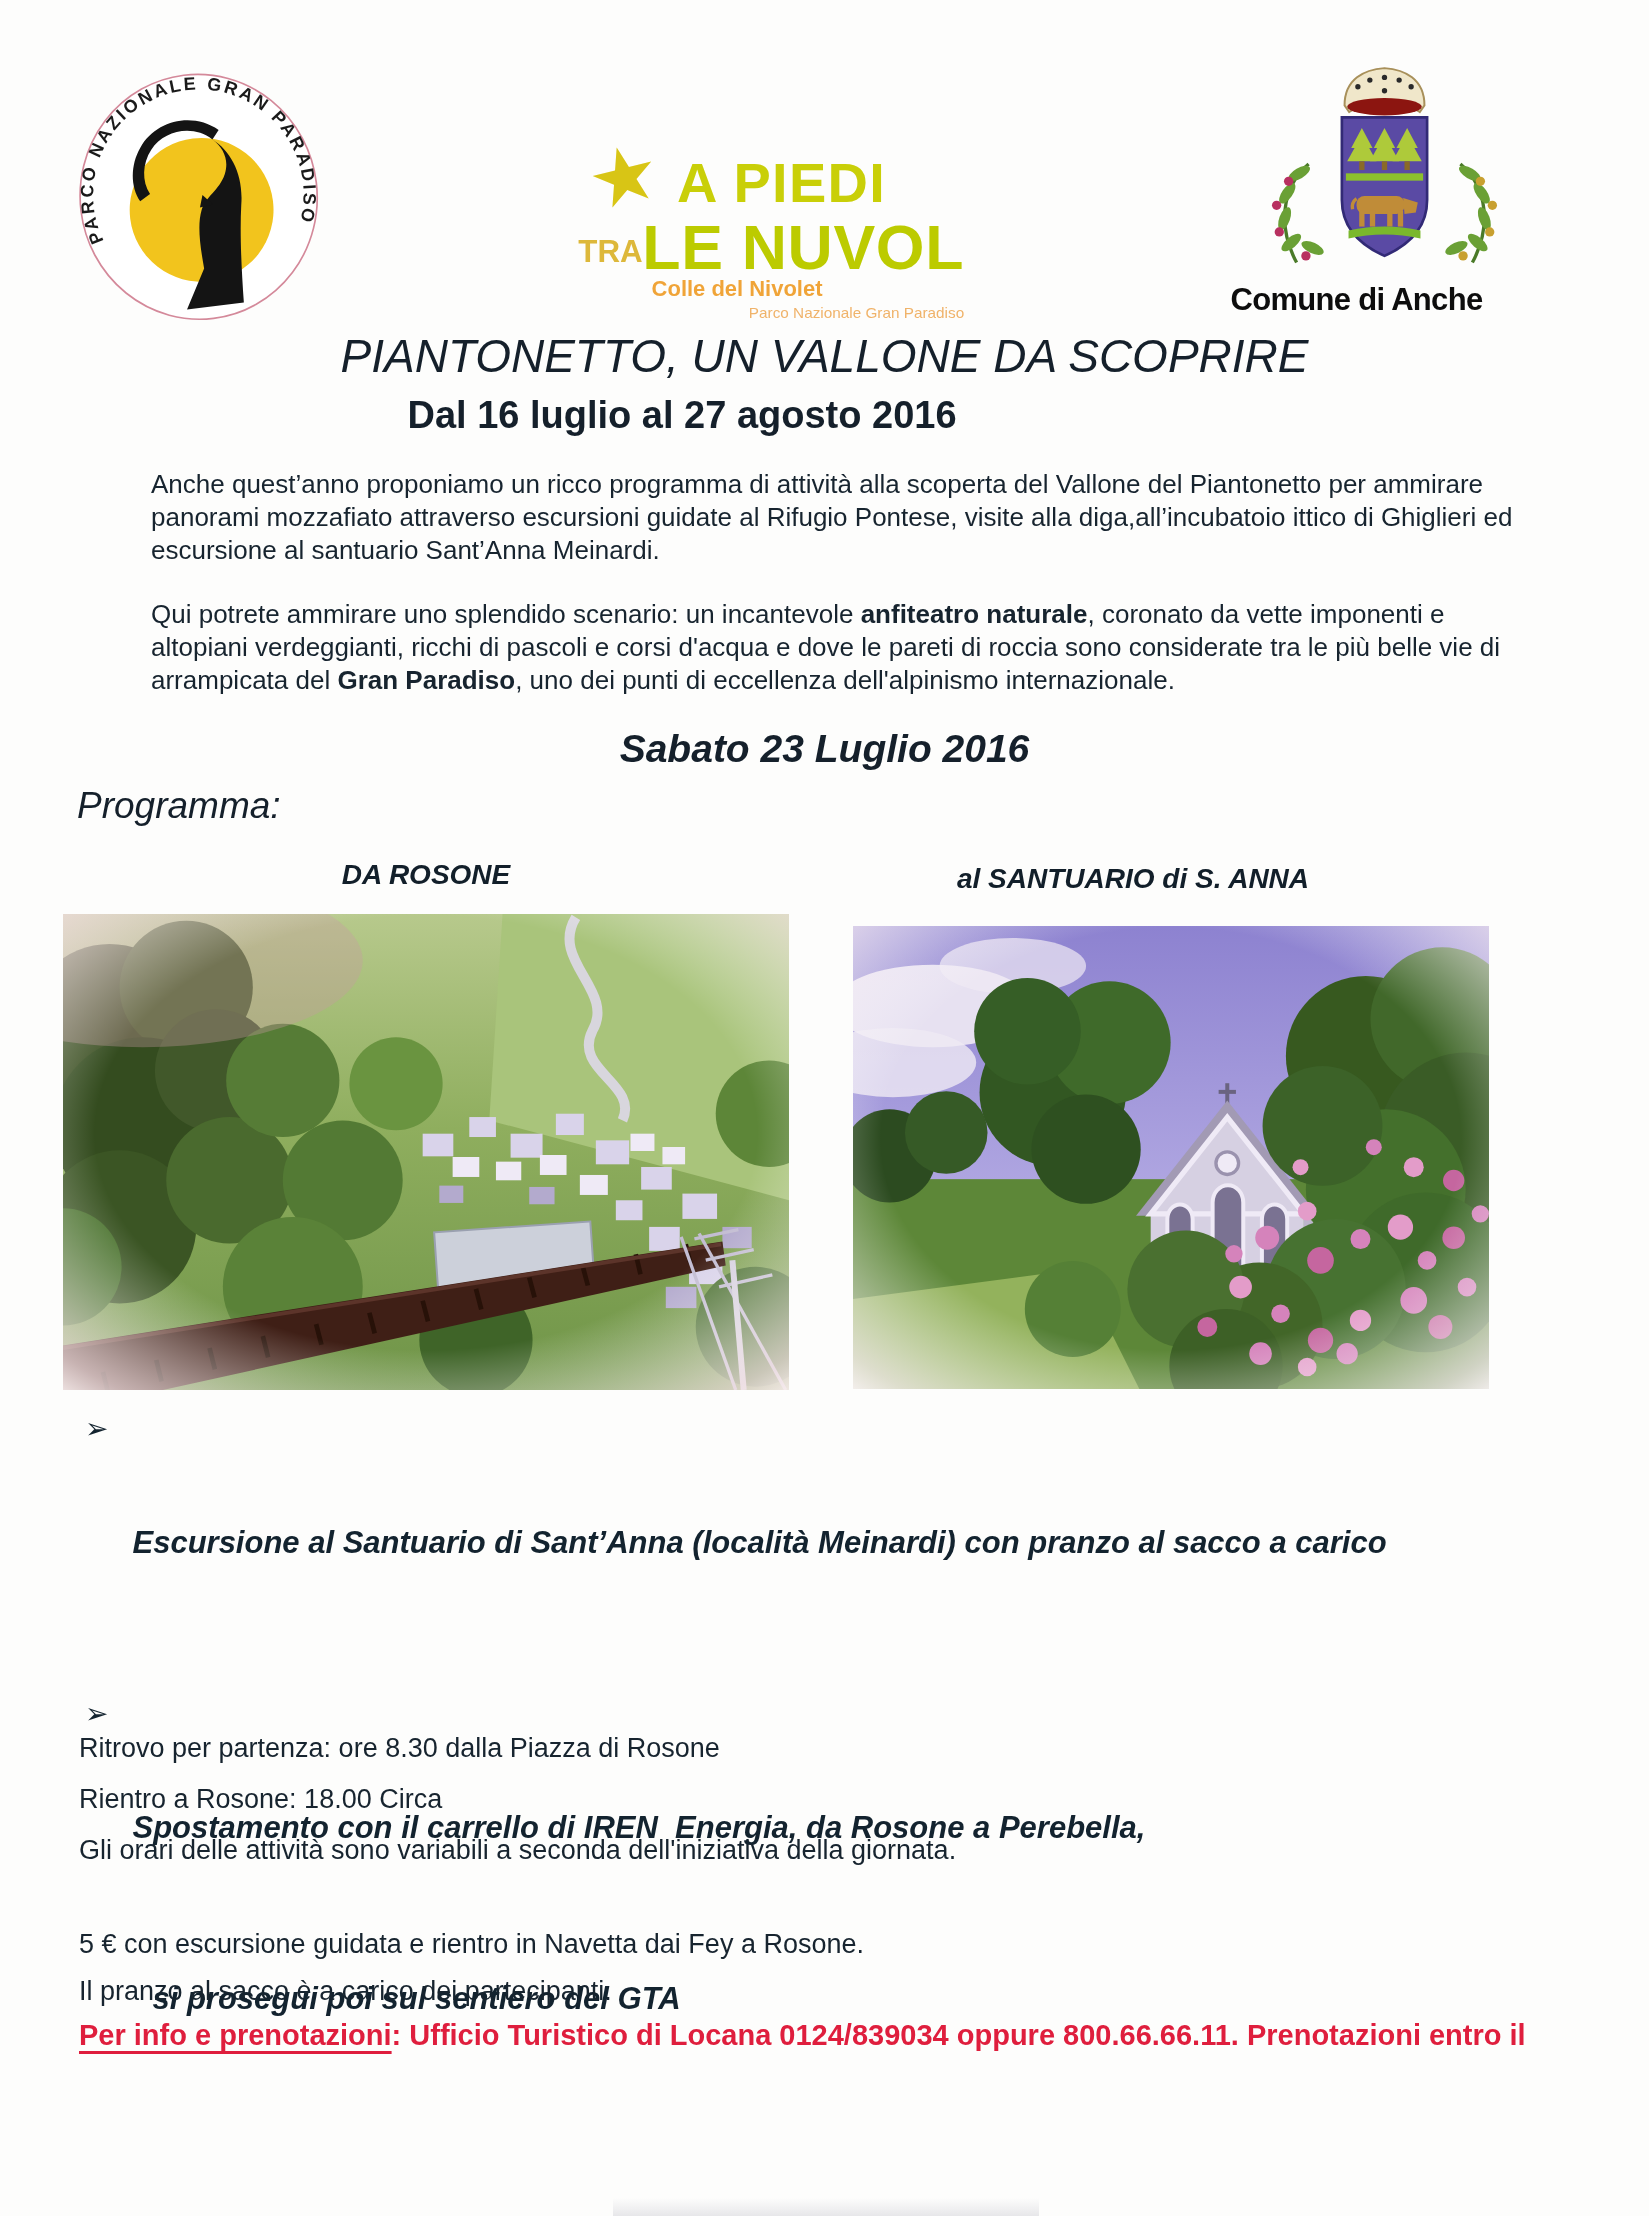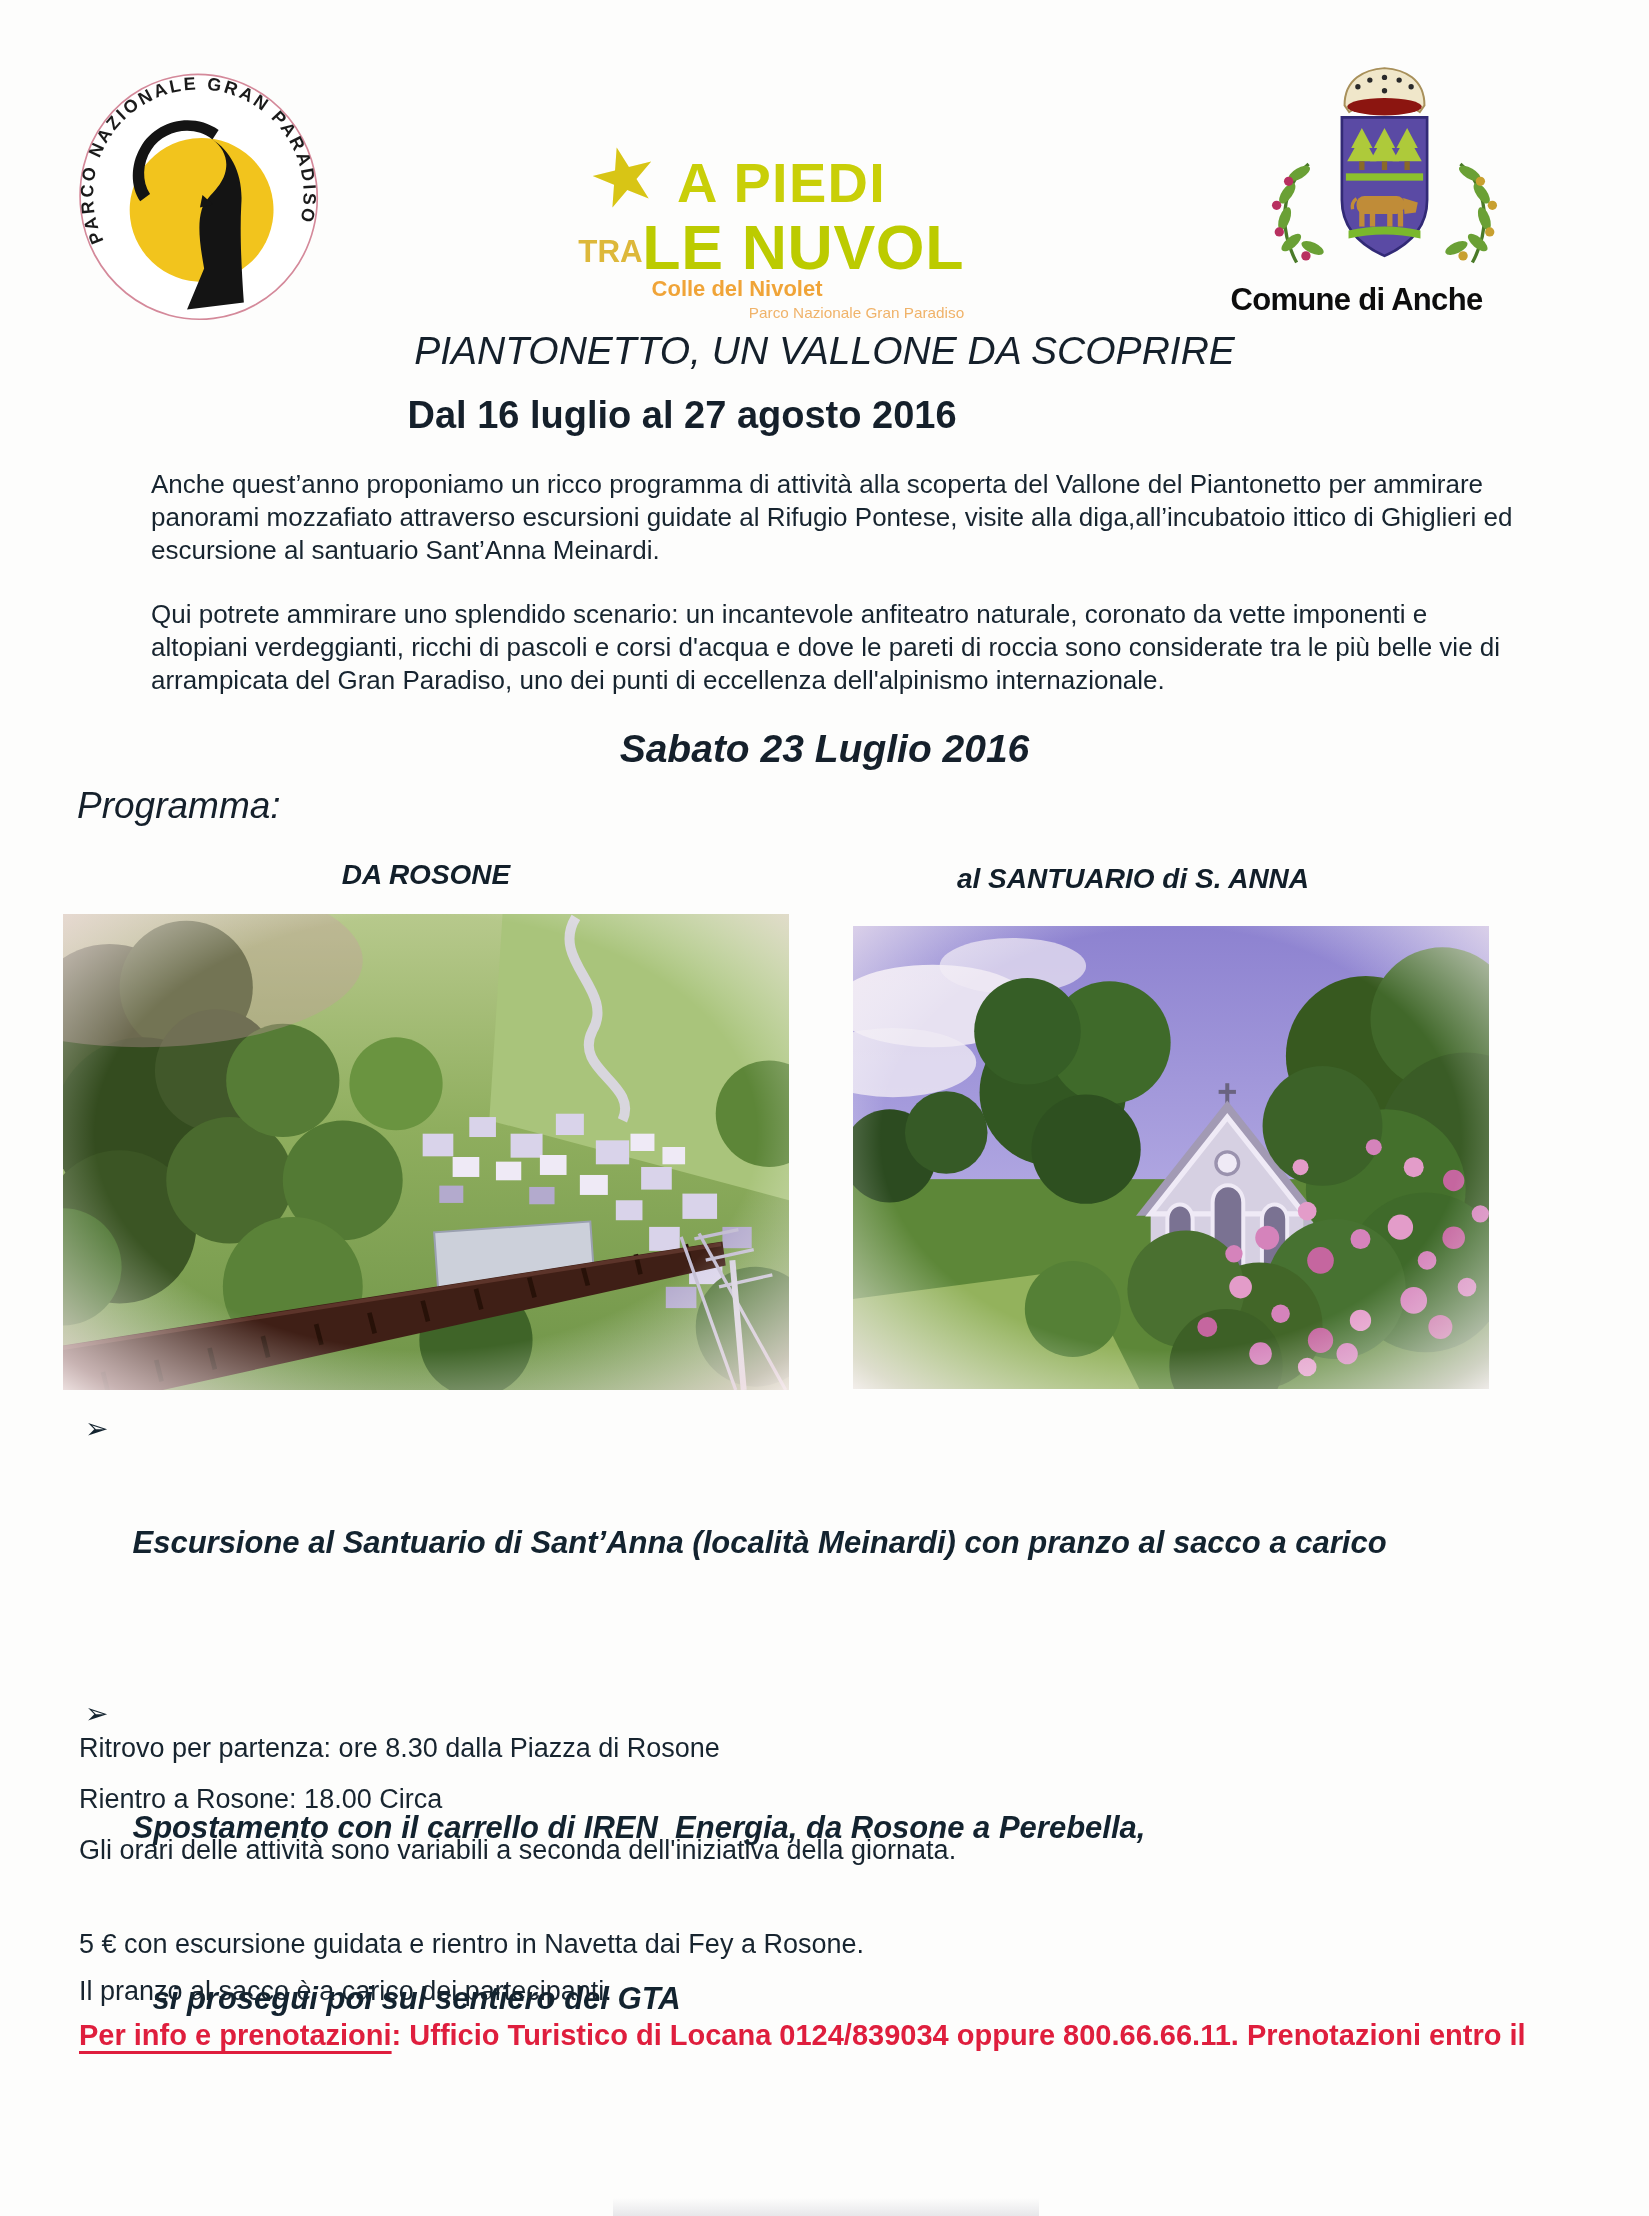--- a/index.html
+++ b/index.html
@@ -13,28 +13,28 @@
 
   
   .logo-pngp{top:69px;left:72px;width:253px;height:253px;}
   .logo-apiedi{top:125px;left:577px;width:389px;height:200px;}
   .coat{top:56px;left:1250px;width:269px;height:224px;}
   .comune-caption{top:282px;left:1170px;width:373px;text-align:center;
     font-weight:bold;font-size:31px;color:#0d0d0d;letter-spacing:-0.7px;}
 
   
   .title{top:329px;left:0;width:1649px;text-align:center;
-    font-style:italic;font-size:39px;letter-spacing:0px;color:#15202b;}
+    font-style:italic;font-size:46px;letter-spacing:0px;color:#15202b;}
   .subtitle{top:394px;left:0;width:1364px;text-align:center;
     font-weight:bold;font-size:38px;color:#15202b;}
 
   .para{left:151px;width:1362px;font-size:26px;line-height:33px;color:#17242f;}
   .p-intro{top:468px;}
   .p-scenario{top:598px;}
-  .bd{font-weight:normal;}
+  .bd{font-weight:bold;}
 
   .sabato{top:727px;left:0;width:1649px;text-align:center;
     font-weight:bold;font-style:italic;font-size:39px;color:#15202b;}
   .programma{top:785px;left:77px;font-style:italic;font-size:37px;color:#15202b;}
 
   .caption{font-weight:bold;font-style:italic;font-size:28px;color:#121f2a;}
   .cap-left{top:859px;left:63px;width:726px;text-align:center;}
   .cap-right{top:863px;left:815px;width:636px;text-align:center;}
 
   .photo{display:block;}

